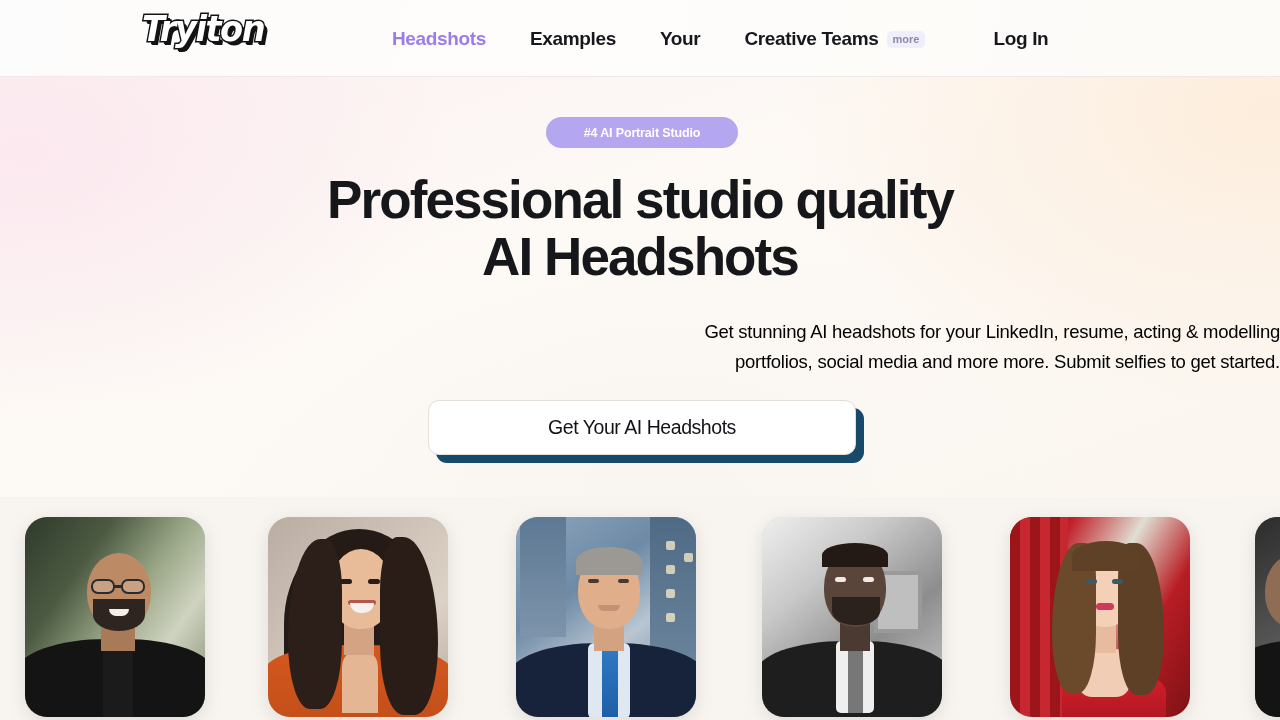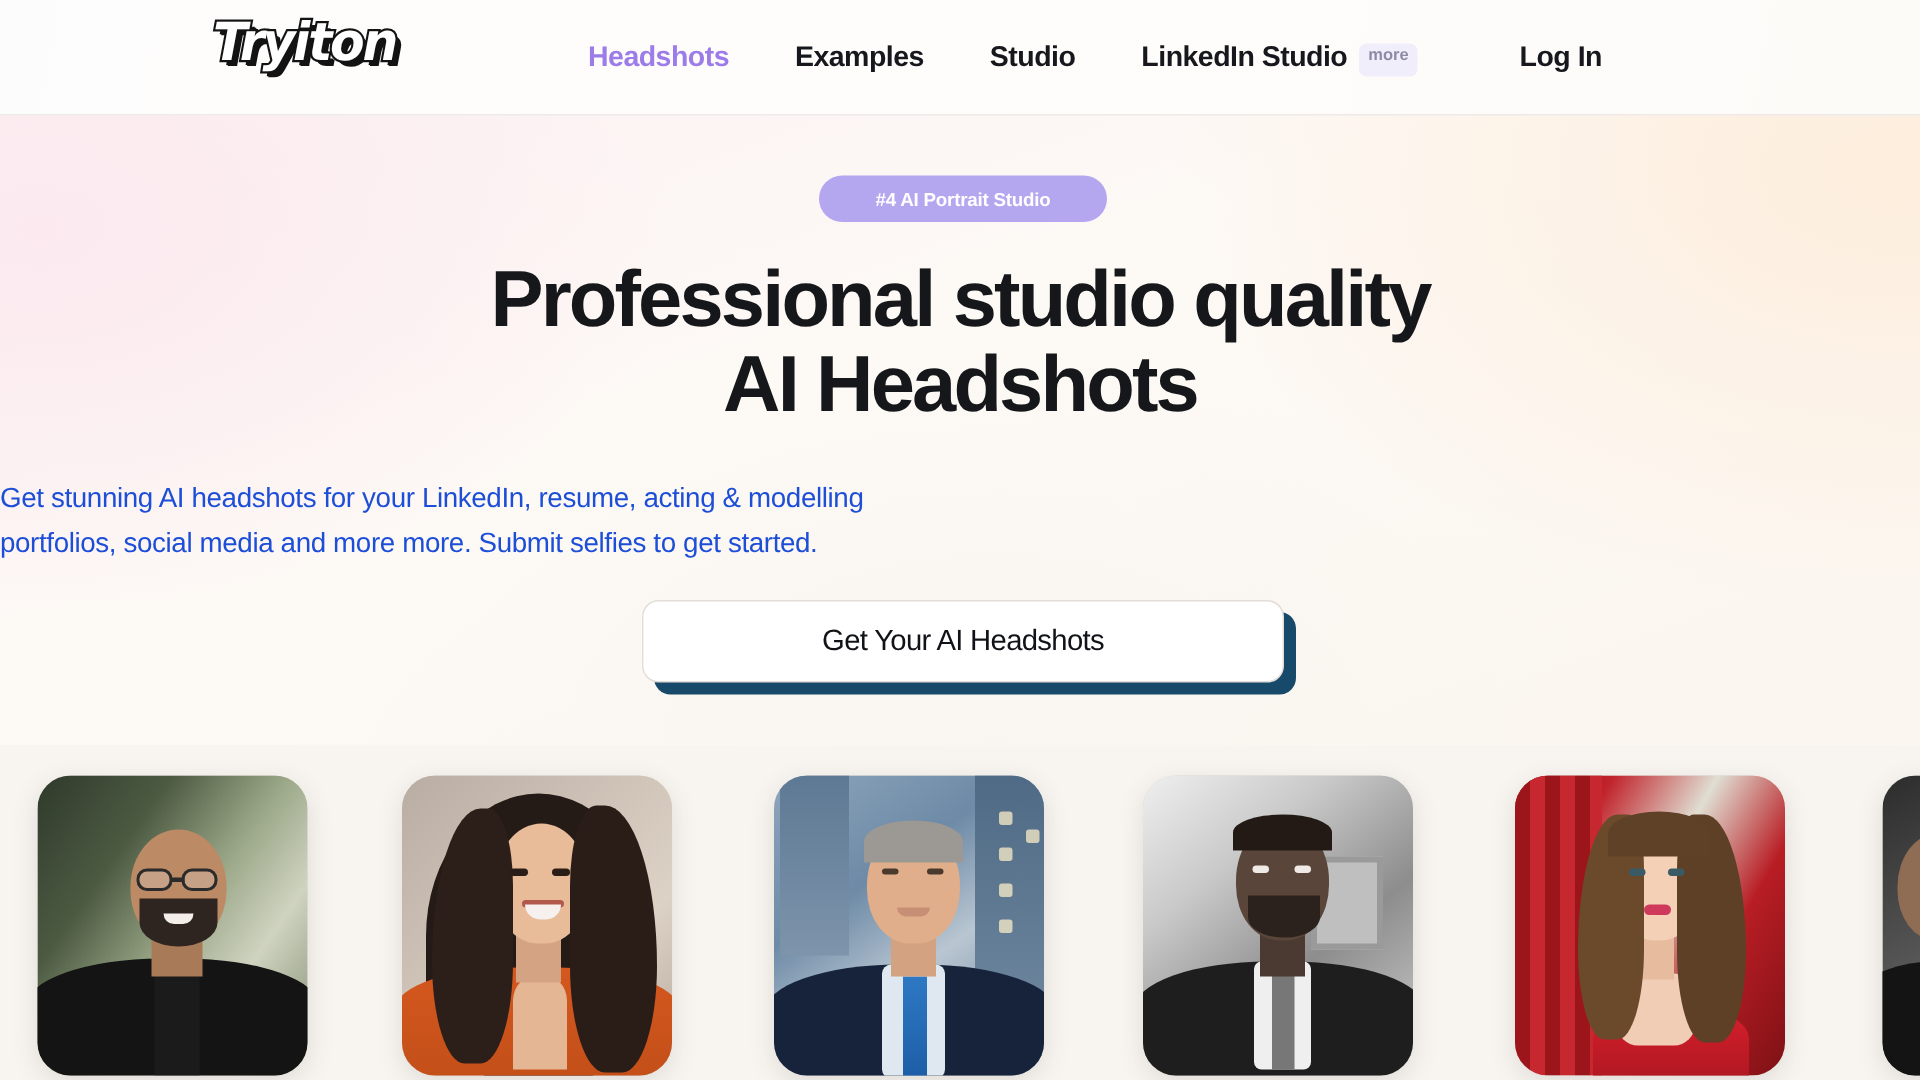--- a/index.html
+++ b/index.html
@@ -42,21 +42,21 @@
 
   .nav {
     position:absolute; left:392px; top:0; height:77px;
     display:flex; align-items:center; gap:0;
   }
   .nav-item {
     font-size:19px; font-weight:700;
     color:#16181d; letter-spacing:-.35px;
     padding:0 0; margin-right:44px;
     cursor:pointer; white-space:nowrap;
-    display:flex; gap:8px;
+    display:flex; align-items:center; gap:8px;
   }
   .nav-item.active { color:#9b7ce8; }
   .nav-item:last-child { margin-right:0;margin-left:24px; }
   .beta-badge {
     font-size:11px; font-weight:700; color:#8d8aa6;
     background:#f1eefb; border-radius:5px;
     padding:2px 6px 3px; letter-spacing:0;
     position:relative; top:1px;
   }
 
@@ -85,23 +85,23 @@
     position:absolute; left:0; top:172px; width:1280px;
     text-align:center;
     font-size:53px; font-weight:800; line-height:1.07;
     letter-spacing:-1.9px; color:#15171b;
     z-index:5;
   }
   .headline .l2 { display:block; }
 
   .subtitle {
     position:absolute; left:0; top:317px; width:1280px;
-    text-align:left;
+    text-align:right;
     font-size:18.5px; font-weight:400; line-height:1.62;
-    letter-spacing:-.25px; color:#1d4ed8;
+    letter-spacing:-.25px; color:#000000;
     z-index:5;
   }
   .subtitle span { display:block; }
 
   .cta-wrap {
     position:absolute; left:428px; top:400px;
     width:428px; height:55px; z-index:6;
   }
   .cta-shadow {
     position:absolute; left:8px; top:8px;
@@ -219,24 +219,24 @@
     <div class="logo">Tryiton</div>
 
     <div class="nav">
       <div class="nav-item active">
         <span>Headshots</span>
       </div>
       <div class="nav-item">
         <span>Examples</span>
       </div>
       <div class="nav-item">
-        <span>Studio</span>
+        <span>Your</span>
       </div>
       <div class="nav-item">
-        <span>LinkedIn Studio</span>
+        <span>Creative Teams</span>
         <span class="beta-badge">more</span>
       </div>
       <div class="nav-item">
         <span>Log In</span>
       </div>
     </div>
   </div>
 
   <div class="hero"></div>
 

